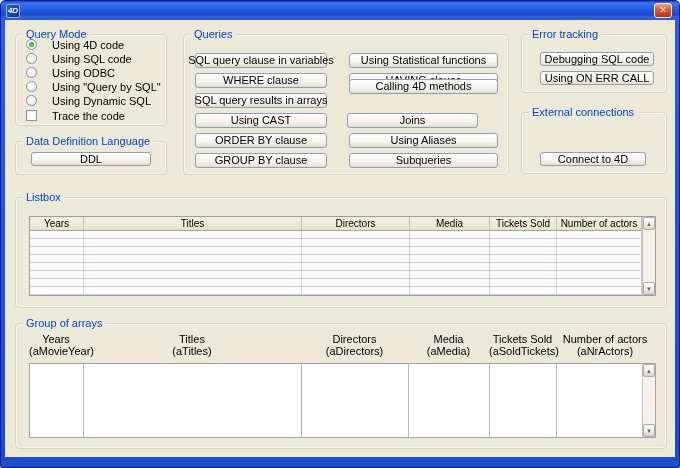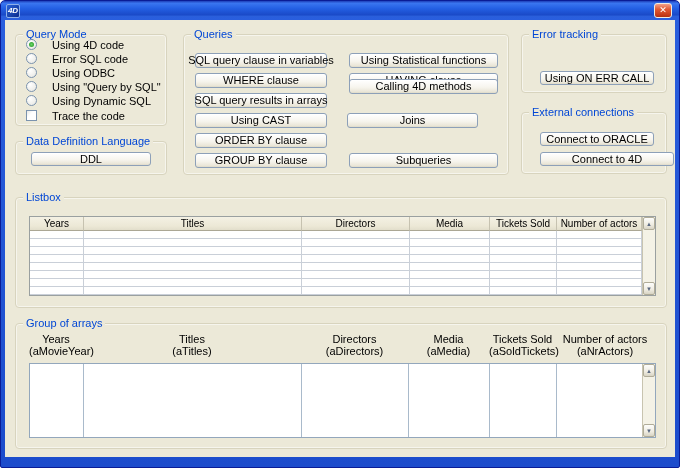--- a/index.html
+++ b/index.html
@@ -144,21 +144,21 @@
   <div class="content"></div>
 
   <div class="groupbox" style="left:14px; top:33px; width:152px; height:92px;">
     <span class="group-title">Query Mode</span>
     <div class="opt-row" style="top:4px;">
       <span class="radio-icon sel"></span>
       <span class="opt-label">Using 4D code</span>
     </div>
     <div class="opt-row" style="top:18px;">
       <span class="radio-icon"></span>
-      <span class="opt-label">Error SQL code</span>
+      <span class="opt-label">Using SQL code</span>
     </div>
     <div class="opt-row" style="top:32px;">
       <span class="radio-icon"></span>
       <span class="opt-label">Using ODBC</span>
     </div>
     <div class="opt-row" style="top:46px;">
       <span class="radio-icon"></span>
       <span class="opt-label">Using "Query by SQL"</span>
     </div>
     <div class="opt-row" style="top:60px;">
@@ -183,32 +183,33 @@
     <button class="xpbtn" style="left:11px; top:38px;  width:132px; height:15px;">WHERE clause</button>
     <button class="xpbtn" style="left:11px; top:58px;  width:132px; height:15px;">SQL query results in arrays</button>
     <button class="xpbtn" style="left:11px; top:78px;  width:132px; height:15px;">Using CAST</button>
     <button class="xpbtn" style="left:11px; top:118px; width:132px; height:15px;">GROUP BY clause</button>
     <button class="xpbtn" style="left:11px; top:98px;  width:132px; height:15px;">ORDER BY clause</button>
 
     <button class="xpbtn" style="left:165px; top:38px;  width:149px; height:15px;">HAVING clause</button>
     <button class="xpbtn" style="left:165px; top:18px;  width:149px; height:15px;">Using Statistical functions</button>
     <button class="xpbtn" style="left:165px; top:44px;  width:149px; height:15px;">Calling 4D methods</button>
     <button class="xpbtn" style="left:163px; top:78px;  width:131px; height:15px;">Joins</button>
+    <button class="xpbtn" style="left:165px; top:98px;  width:149px; height:15px;">Using Aliases</button>
     <button class="xpbtn" style="left:165px; top:118px; width:149px; height:15px;">Subqueries</button>
   </div>
 
   <div class="groupbox" style="left:520px; top:33px; width:146px; height:59px;">
     <span class="group-title">Error tracking</span>
+    <button class="xpbtn" style="left:18px; top:17px; width:114px; height:14px;">Debugging SQL code</button>
     <button class="xpbtn" style="left:18px; top:36px; width:114px; height:14px;">Using ON ERR CALL</button>
   </div>
 
   <div class="groupbox" style="left:520px; top:111px; width:146px; height:62px;">
     <span class="group-title">External connections</span>
-    <button class="xpbtn" style="left:18px; top:19px; width:114px; height:14px;">Connect to ORACLE</button>
-    <button class="xpbtn" style="left:18px; top:39px; width:134px; height:14px;">Connect to 4D</button>
+    <button class="xpbtn" style="left:18px; top:39px; width:106px; height:14px;">Connect to 4D</button>
   </div>
 
   <div class="groupbox" style="left:14px; top:196px; width:652px; height:111px;">
     <span class="group-title">Listbox</span>
   </div>
   <div class="lb-table">
     <div class="lb-col" style="width:54px;">
       <div class="lb-head">Years</div>
       <div class="lb-body"></div>
     </div>

